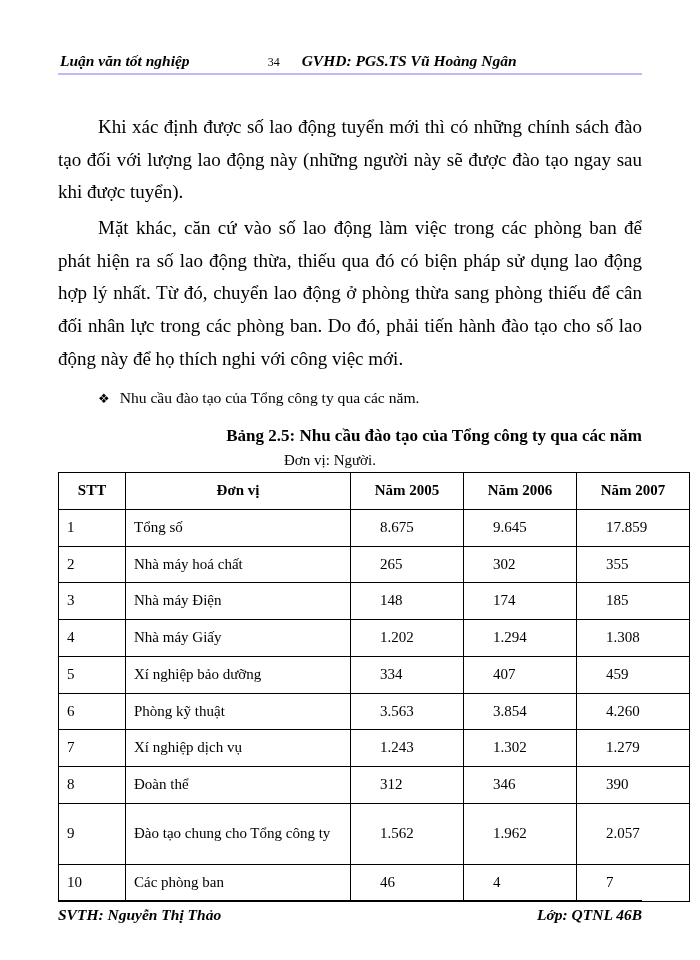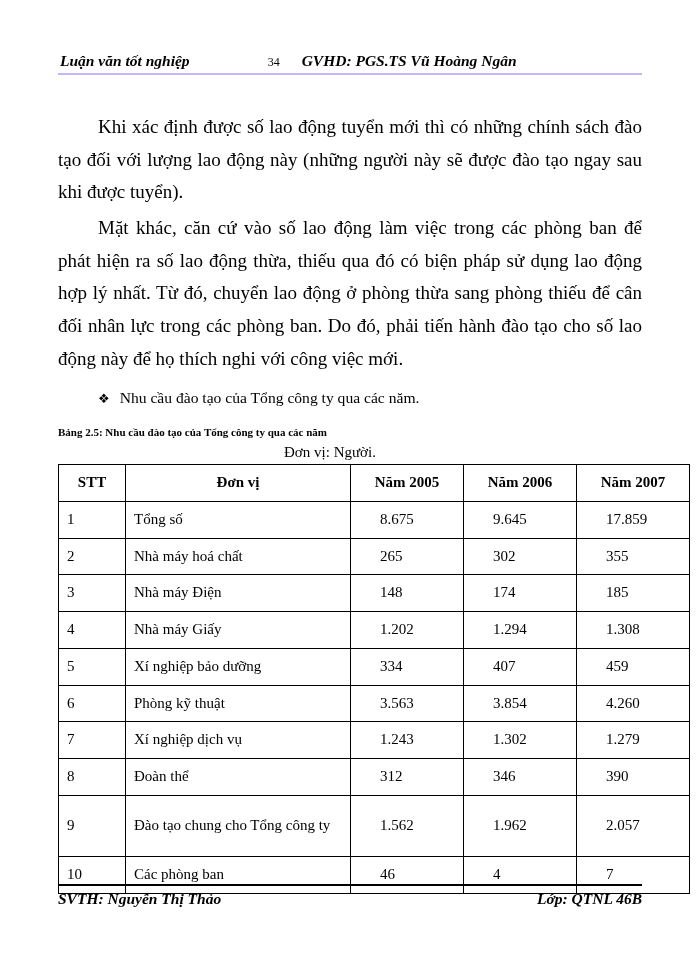--- a/index.html
+++ b/index.html
@@ -65,23 +65,23 @@
     display: flex;
     align-items: baseline;
   }
   .bullet-line .diamond {
     margin-right: 10px;
     font-size: 13px;
   }
 
   .table-title {
     margin: 14px 0 6px 0;
-    font-size: 11px;
-    font-weight: bold;
-    text-align: left;
+    font-size: 17px;
+    font-weight: bold;
+    text-align: right;
   }
   .unit-line {
     margin: 0 0 3px 0;
     font-size: 15px;
     text-align: center;
     padding-right: 40px;
   }
 
   
   table.data {
@@ -111,21 +111,21 @@
     text-align: justify;
     text-align-last: left;
   }
   table.data tr.tall td { height: 46px; }
 
   
   .footer {
     position: absolute;
     left: 58px;
     right: 58px;
-    bottom: 52px;
+    bottom: 36px;
     border-top: 2px solid #000;
     padding-top: 4px;
     display: flex;
     justify-content: space-between;
     font-style: italic;
     font-weight: bold;
     font-size: 15.5px;
   }
 </style>
 </head>

